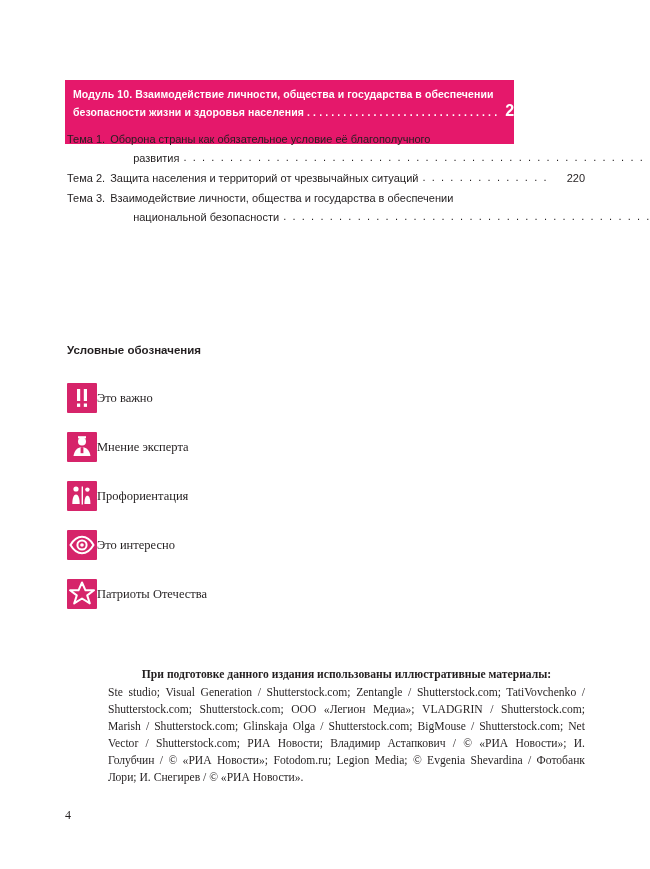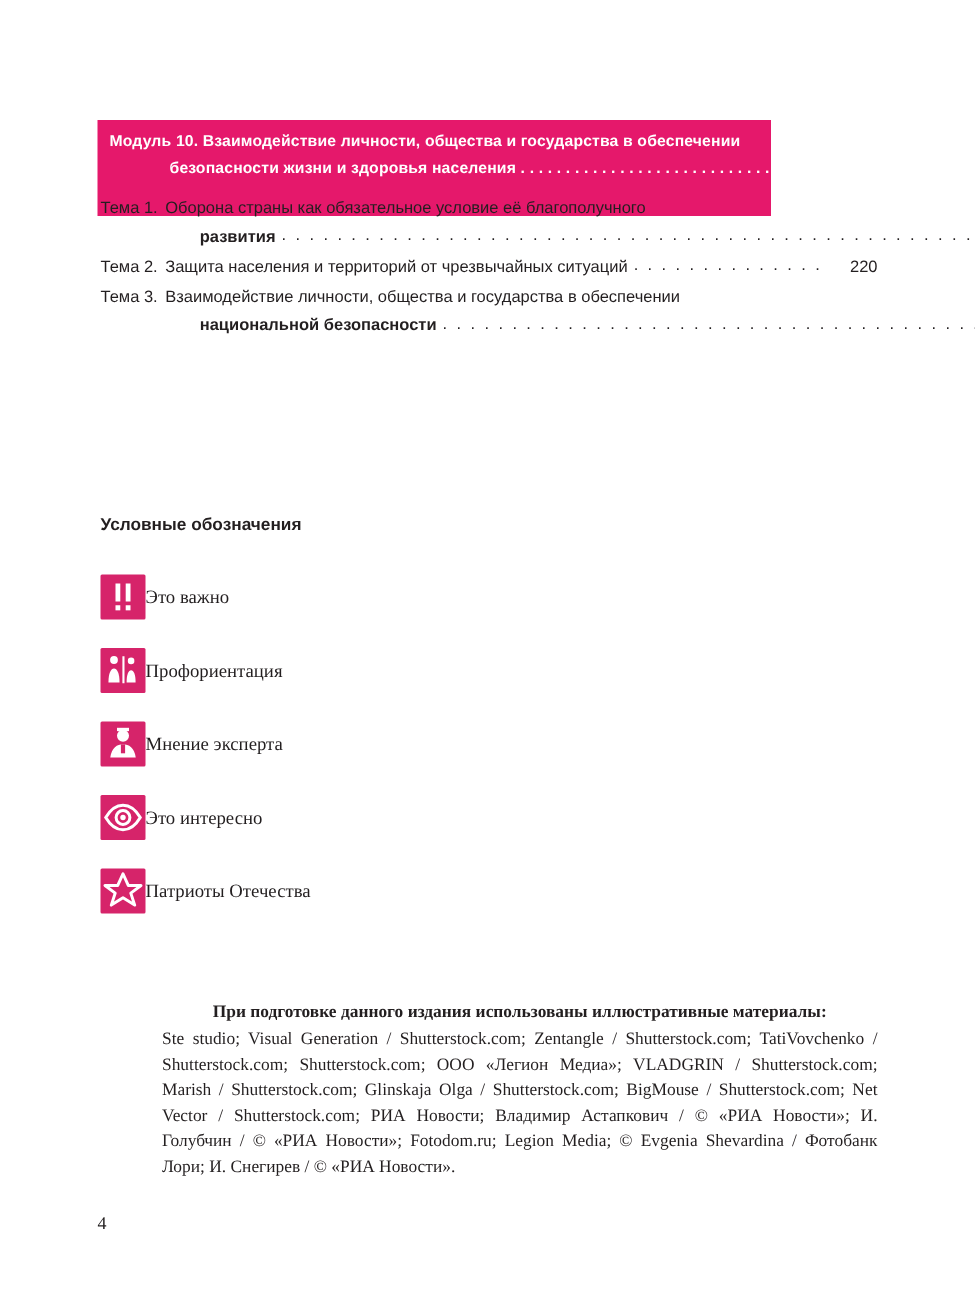--- a/index.html
+++ b/index.html
@@ -37,21 +37,20 @@
     font-size: 10.5px;
     font-weight: bold;
     line-height: 16px;
     letter-spacing: 0.1px;
     display: block;
   }
   .module-band .mod-row2 {
     display: flex;
     align-items: baseline;
     justify-content: space-between;
-    margin-left: 40px;
   }
   .module-band .mod-row2 .leftpart {
     white-space: nowrap;
   }
   .module-band .mod-page {
     font-size: 16px;
     font-weight: bold;
     padding-left: 8px;
   }
 
@@ -81,21 +80,20 @@
   .toc-row {
     display: flex;
     align-items: baseline;
   }
   .toc-text {
     white-space: nowrap;
     text-align: center;
   }
   .toc-text.indent {
     padding-left: 23px;
-    font-weight: bold;
   }
   .dots {
     flex: 1 1 auto;
     overflow: hidden;
     white-space: nowrap;
     margin: 0 3px 0 4px;
     color: #231f20;
     font-size: 11px;
     letter-spacing: 1.6px;
     position: relative;
@@ -247,45 +245,45 @@
           <rect x="10" y="20.5" width="3.2" height="3.4" fill="#ffffff"></rect>
           <rect x="16.8" y="20.5" width="3.2" height="3.4" fill="#ffffff"></rect>
         </svg>
       </div>
       <div class="legend-text">Это важно</div>
     </div>
 
     <div class="legend-row">
       <div class="legend-icon">
         <svg class="ic-svg" width="30" height="30" viewBox="0 0 30 30" aria-hidden="true">
+          <circle cx="15" cy="9.5" r="4" fill="#ffffff"></circle>
+          <rect x="11" y="4.2" width="8" height="2.2" fill="#ffffff"></rect>
+          <path d="M6.5 24 C7.5 17.5 11 15.2 15 15.2 C19 15.2 22.5 17.5 23.5 24 Z" fill="#ffffff"></path>
+          <rect x="13.6" y="15.2" width="2.8" height="6" fill="#d6246a"></rect>
+        </svg>
+      </div>
+      <div class="legend-text">Мнение эксперта</div>
+    </div>
+
+    <div class="legend-row">
+      <div class="legend-icon">
+        <svg class="ic-svg" width="30" height="30" viewBox="0 0 30 30" aria-hidden="true">
           <circle cx="9" cy="8" r="2.6" fill="#ffffff"></circle>
           <path d="M5.3 23 C5.3 16.5 7 13.6 9 13.6 C11 13.6 12.7 16.5 12.7 23 Z" fill="#ffffff"></path>
           <circle cx="20.4" cy="8.6" r="2.2" fill="#ffffff"></circle>
           <path d="M17.4 23 C17.4 17.4 18.7 14.8 20.4 14.8 C22.1 14.8 23.4 17.4 23.4 23 Z" fill="#ffffff"></path>
           <rect x="14.6" y="5.5" width="1.4" height="18" fill="#ffffff"></rect>
         </svg>
       </div>
       <div class="legend-text">Профориентация</div>
     </div>
 
     <div class="legend-row">
       <div class="legend-icon">
         <svg class="ic-svg" width="30" height="30" viewBox="0 0 30 30" aria-hidden="true">
-          <circle cx="15" cy="9.5" r="4" fill="#ffffff"></circle>
-          <rect x="11" y="4.2" width="8" height="2.2" fill="#ffffff"></rect>
-          <path d="M6.5 24 C7.5 17.5 11 15.2 15 15.2 C19 15.2 22.5 17.5 23.5 24 Z" fill="#ffffff"></path>
-          <rect x="13.6" y="15.2" width="2.8" height="6" fill="#d6246a"></rect>
-        </svg>
-      </div>
-      <div class="legend-text">Мнение эксперта</div>
-    </div>
-
-    <div class="legend-row">
-      <div class="legend-icon">
-        <svg class="ic-svg" width="30" height="30" viewBox="0 0 30 30" aria-hidden="true">
           <path d="M3.5 15 C7 9 11 6.8 15 6.8 C19 6.8 23 9 26.5 15 C23 21 19 23.2 15 23.2 C11 23.2 7 21 3.5 15 Z" fill="none" stroke="#ffffff" stroke-width="2"></path>
           <circle cx="15" cy="15" r="4.6" fill="none" stroke="#ffffff" stroke-width="2"></circle>
           <circle cx="15" cy="15" r="1.8" fill="#ffffff"></circle>
         </svg>
       </div>
       <div class="legend-text">Это интересно</div>
     </div>
 
     <div class="legend-row">
       <div class="legend-icon">

